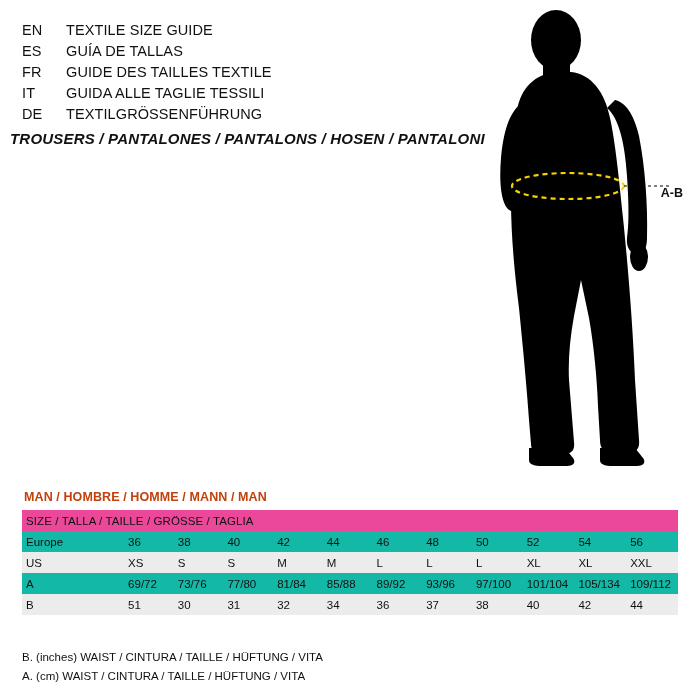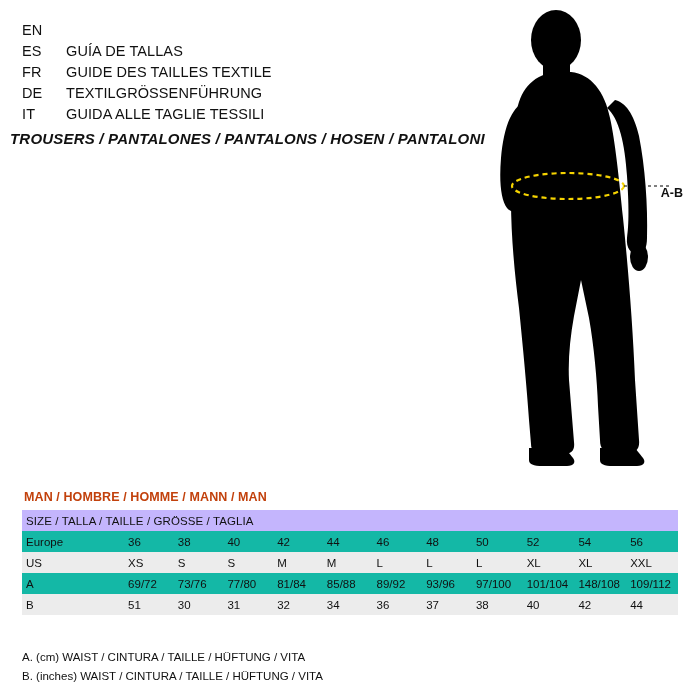--- a/index.html
+++ b/index.html
@@ -91,21 +91,21 @@
     width: 656px;
     font-size: 11.5px;
     color: #111;
   }
   table.size-table td {
     padding: 2px 0 2px 4px;
     height: 17px;
     white-space: nowrap;
   }
   .row-head td {
-    background: #c4b5fd;
+    background: #ec4899;
     font-size: 11.5px;
     letter-spacing: .1px;
   }
   .row-alt td { background: #ececec; }
   .row-plain td { background: #14b8a6; }
   .col-label { width: 110px; }
   .col-v { width: 49px; margin-top: 30px; }
 
   
   .notes {
@@ -118,36 +118,37 @@
   }
 </style>
 </head>
 <body>
 
 <div id="page">
 
   <div class="lang-block">
     <div class="lang-row">
       <span class="lang-code">EN</span>
+      <span class="lang-text">TEXTILE SIZE GUIDE</span>
     </div>
     <div class="lang-row">
       <span class="lang-code">ES</span>
       <span class="lang-text">GUÍA DE TALLAS</span>
     </div>
     <div class="lang-row">
       <span class="lang-code">FR</span>
       <span class="lang-text">GUIDE DES TAILLES TEXTILE</span>
     </div>
     <div class="lang-row">
+      <span class="lang-code">IT</span>
+      <span class="lang-text">GUIDA ALLE TAGLIE TESSILI</span>
+    </div>
+    <div class="lang-row">
       <span class="lang-code">DE</span>
       <span class="lang-text">TEXTILGRÖSSENFÜHRUNG</span>
-    </div>
-    <div class="lang-row">
-      <span class="lang-code">IT</span>
-      <span class="lang-text">GUIDA ALLE TAGLIE TESSILI</span>
     </div>
   </div>
 
   <div class="category-line">TROUSERS / PANTALONES / PANTALONS / HOSEN / PANTALONI</div>
 
   <div class="figure-wrap">
     <svg width="230" height="460" viewBox="0 0 230 460">
 
       <ellipse cx="101" cy="32" rx="25" ry="30" fill="#000000"></ellipse>
 
@@ -239,21 +240,21 @@
           <td class="col-label">A</td>
           <td class="col-v">69/72</td>
           <td class="col-v">73/76</td>
           <td class="col-v">77/80</td>
           <td class="col-v">81/84</td>
           <td class="col-v">85/88</td>
           <td class="col-v">89/92</td>
           <td class="col-v">93/96</td>
           <td class="col-v">97/100</td>
           <td class="col-v">101/104</td>
-          <td class="col-v">148/108</td>
+          <td class="col-v">105/134</td>
           <td class="col-v">109/112</td>
         </tr>
         <tr class="row-alt">
           <td class="col-label">B</td>
           <td class="col-v">51</td>
           <td class="col-v">30</td>
           <td class="col-v">31</td>
           <td class="col-v">32</td>
           <td class="col-v">34</td>
           <td class="col-v">36</td>
@@ -261,17 +262,17 @@
           <td class="col-v">38</td>
           <td class="col-v">40</td>
           <td class="col-v">42</td>
           <td class="col-v">44</td>
         </tr>
       </tbody>
     </table>
   </div>
 
   <div class="notes">
+    <div>B. (inches) WAIST / CINTURA / TAILLE / HÜFTUNG / VITA</div>
     <div>A. (cm) WAIST / CINTURA / TAILLE / HÜFTUNG / VITA</div>
-    <div>B. (inches) WAIST / CINTURA / TAILLE / HÜFTUNG / VITA</div>
   </div>
 
 </div>
 
 </body></html>

